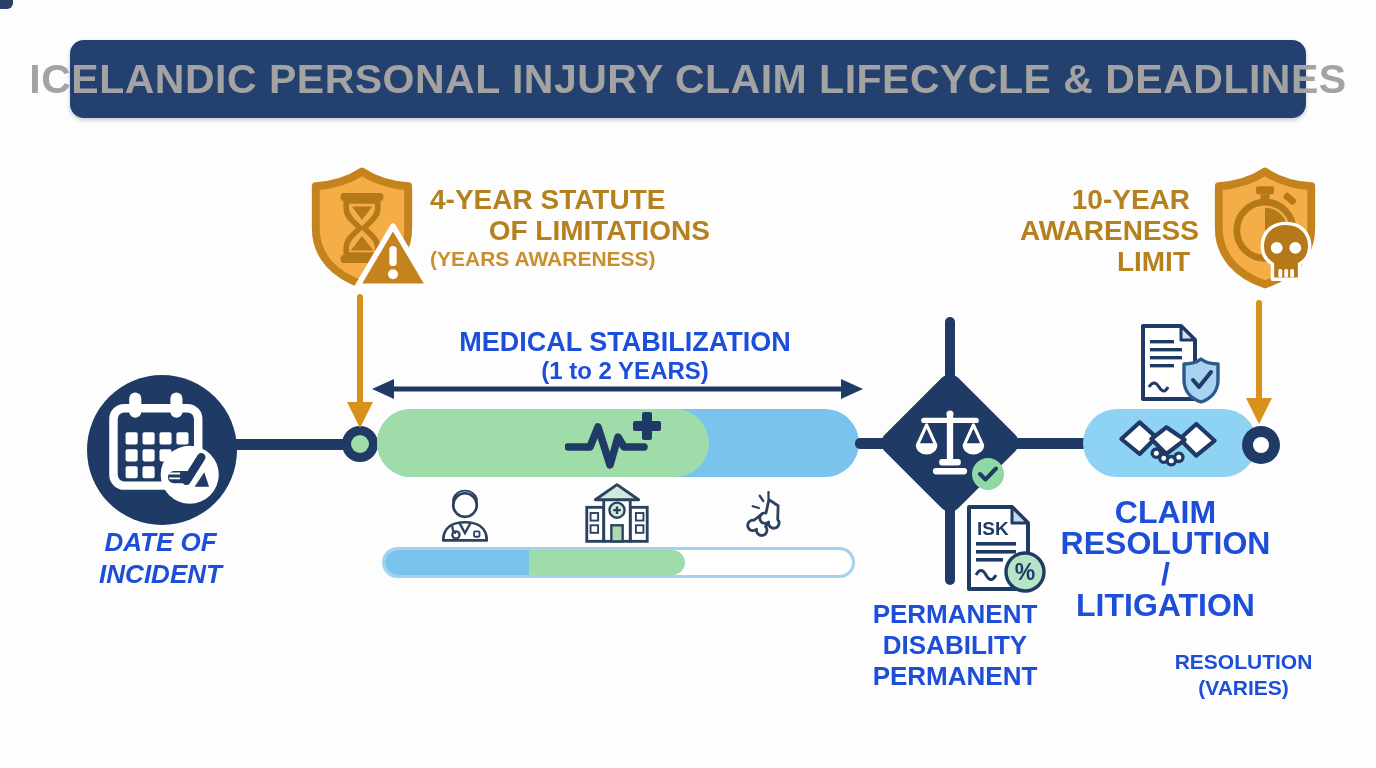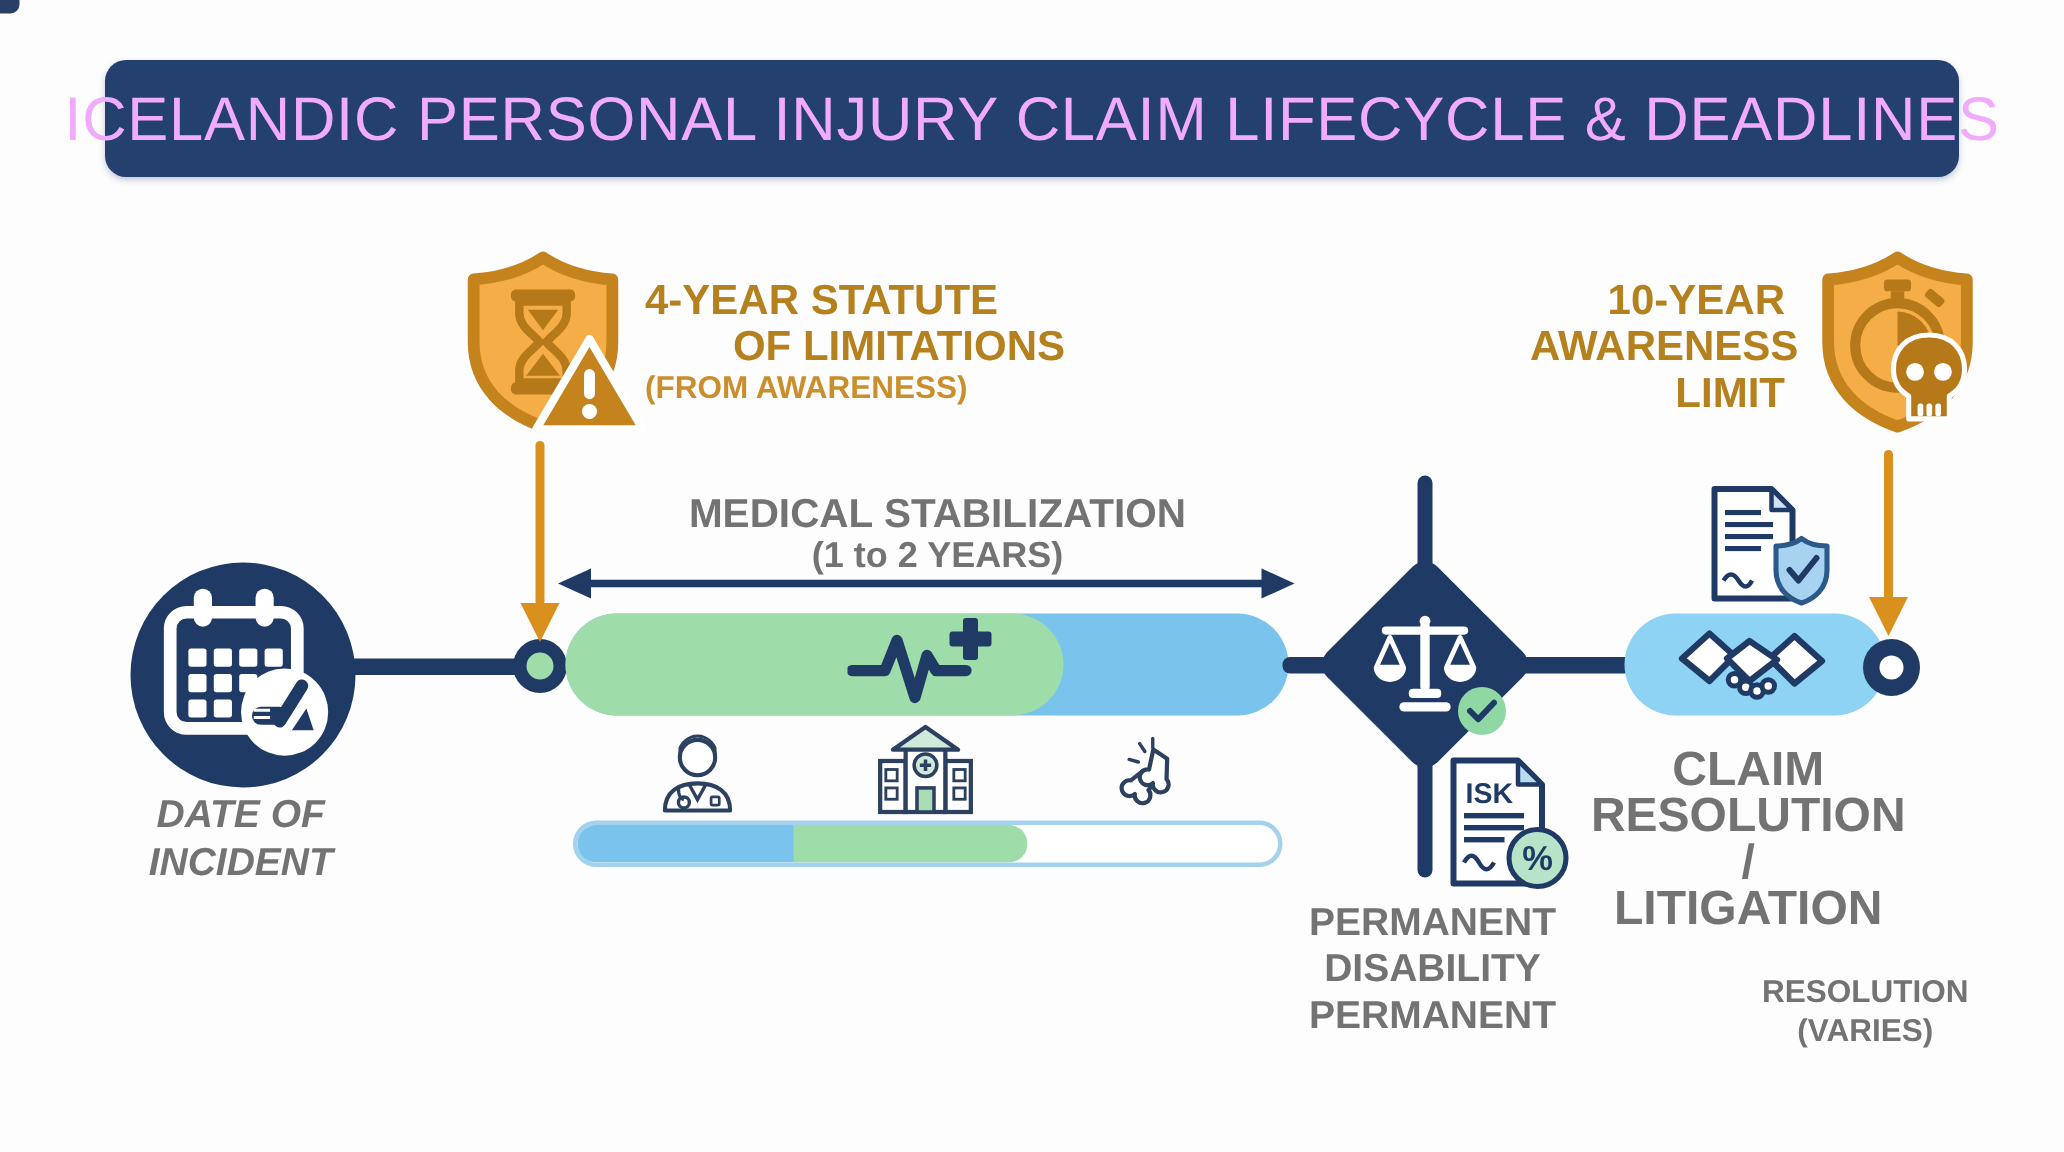--- a/index.html
+++ b/index.html
@@ -8,23 +8,23 @@
     background:#fdfdfe;font-family:"Liberation Sans",sans-serif;
     -webkit-font-smoothing:antialiased;
   }
   .abs{position:absolute;}
   
   .banner{
     left:70px;top:40px;width:1236px;height:78px;background:#24406e;border-radius:14px;
     display:flex;align-items:center;justify-content:center;
     box-shadow:0 2px 4px rgba(20,40,80,.25);
   }
-  .banner-text{color:#f0abfc;font-size:41px;font-weight:400;letter-spacing:.5px;white-space:nowrap;}
-  
-  .navy-label{color:#737373;font-weight:700;text-align:center;}
+  .banner-text{color:#a3a3a3;font-size:41px;font-weight:700;letter-spacing:.5px;white-space:nowrap;}
+  
+  .navy-label{color:#1d4ed8;font-weight:700;text-align:center;}
   .amber{color:#b5811e;font-weight:800;}
   .amber-light{color:#ca8f2c;font-weight:700;}
   
   .h-line{background:#1f3a64;height:11px;border-radius:5px;}
   .v-line{background:#1f3a64;width:10px;border-radius:5px;}
   
   .o-line{background:#d9901c;width:6px;border-radius:3px;}
   .o-head{width:0;height:0;border-left:13px solid transparent;border-right:13px solid transparent;border-top:26px solid #d9901c;}
   
   .pill{border-radius:34px;}
@@ -108,21 +108,21 @@
     </g>
   </svg>
   <svg class="abs" style="left:352px;top:220px;" width="82" height="74" viewBox="0 0 90 80">
     <path d="M45 6 L84 72 H6 Z" fill="#c5831e" stroke="#ffffff" stroke-width="6" stroke-linejoin="round"></path>
     <rect x="41" y="28" width="8" height="22" rx="4" fill="#ffffff"></rect>
     <circle cx="45" cy="59" r="5.5" fill="#ffffff"></circle>
   </svg>
   <div class="abs" style="left:430px;top:184px;width:280px;">
     <div class="amber" style="font-size:28px;line-height:31px;">4-YEAR STATUTE</div>
     <div class="amber" style="font-size:28px;line-height:31px;text-align:right;">OF LIMITATIONS</div>
-    <div class="amber-light" style="font-size:21px;line-height:25px;">(FROM AWARENESS)</div>
+    <div class="amber-light" style="font-size:21px;line-height:25px;">(YEARS AWARENESS)</div>
   </div>
 
   <div class="abs o-line" style="left:357px;top:294px;height:110px;"></div>
   <div class="abs o-head" style="left:347px;top:402px;"></div>
 
   <div class="abs navy-label" style="left:395px;top:327px;width:460px;">
     <div style="font-size:27px;line-height:30px;">MEDICAL STABILIZATION</div>
     <div style="font-size:24px;line-height:28px;font-weight:600;">(1 to 2 YEARS)</div>
   </div>
   <svg class="abs" style="left:370px;top:378px;" width="495" height="22" viewBox="0 0 495 22">

